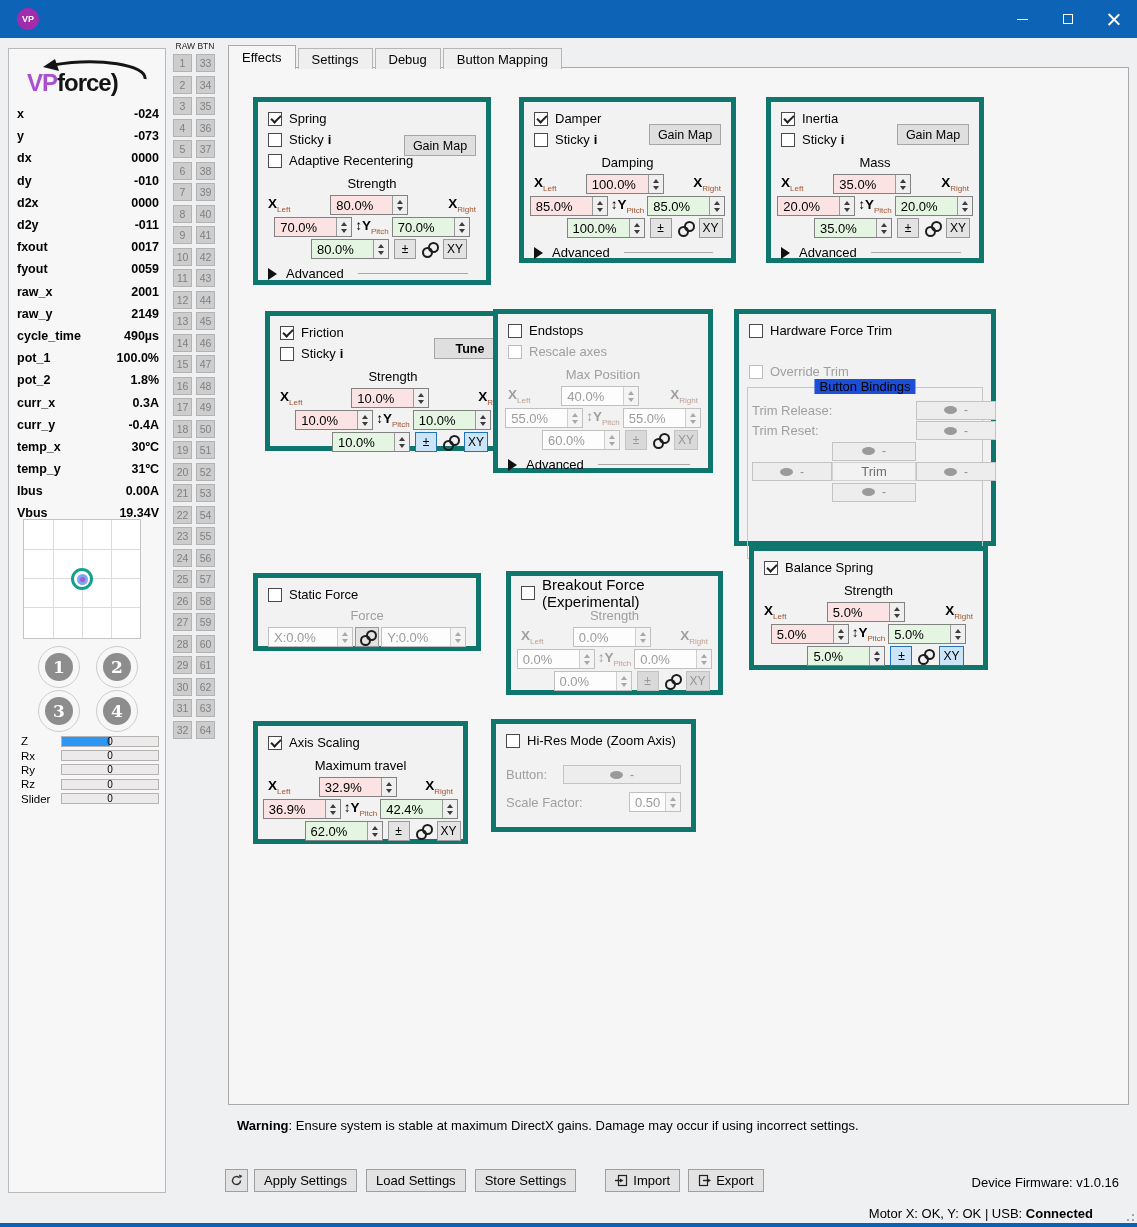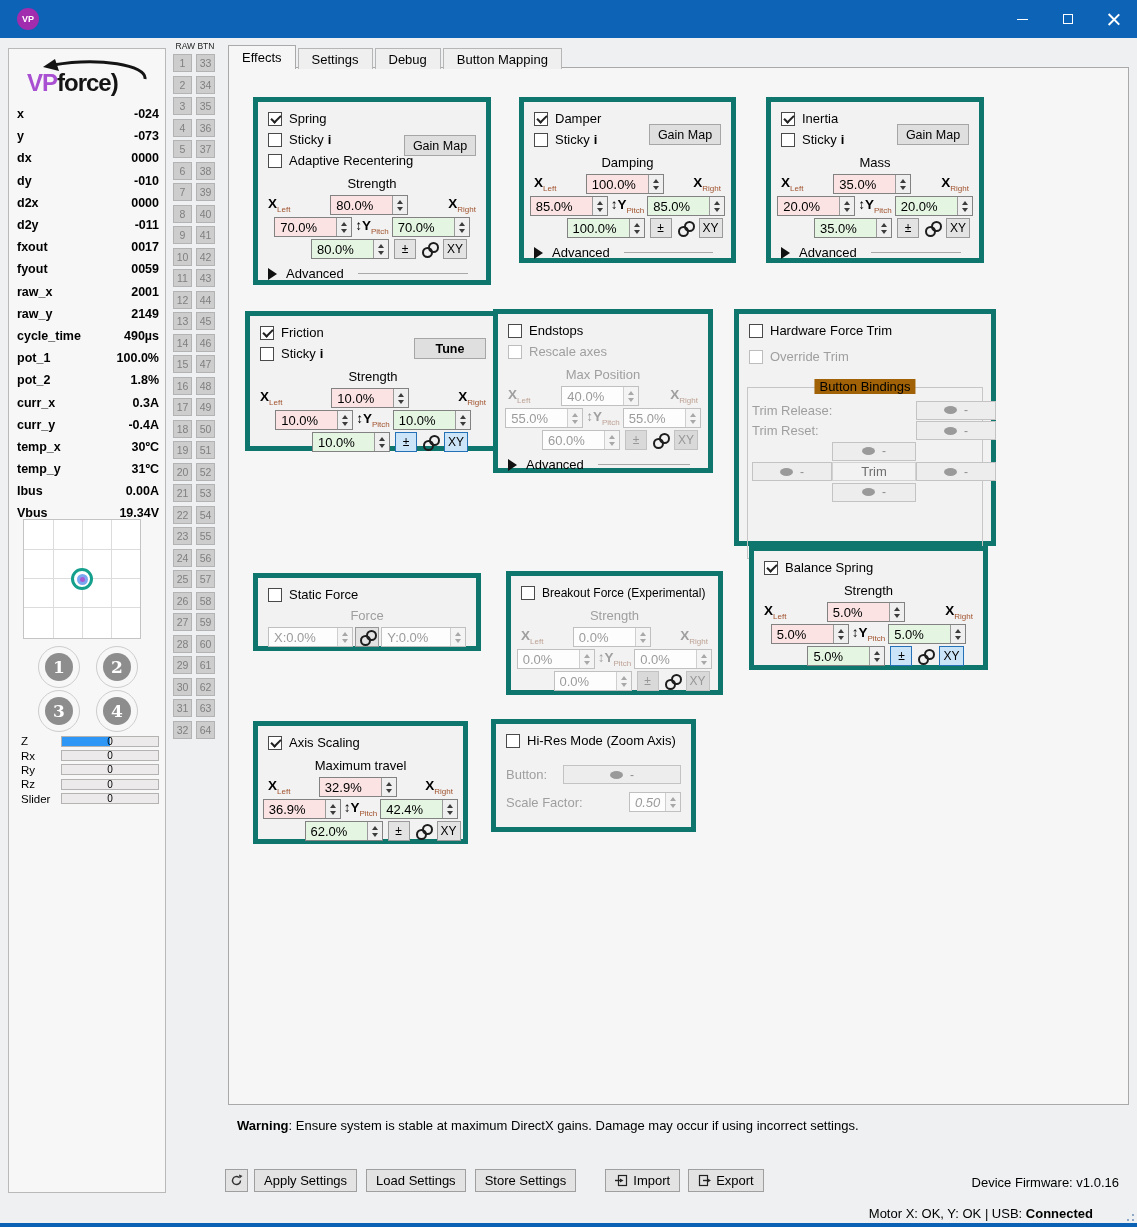--- a/index.html
+++ b/index.html
@@ -85,21 +85,21 @@
   .tg.on { background:#cce4f7; border-color:#2471b8; }
   .tg.disb { background:#d9d9d9; border-color:#c2c2c2; color:#979797; }
   .chain { position:relative; width:17px; height:17px; display:inline-block; margin-left:5px; }
   .chain::before,.chain::after { content:""; position:absolute; width:7px; height:7px; border:2.2px solid #1d1d1d; border-radius:50%; }
   .chain::before { left:1px; top:6px; } .chain::after { left:7px; top:1px; }
   .advanced { display:flex; align-items:center; margin-top:7px; }
   .tri-r { width:0; height:0; border-left:9px solid #111; border-top:6px solid transparent; border-bottom:6px solid transparent; margin-right:9px; }
   .advanced .hline { flex:1; height:1px; background:#a8a8a8; margin:0 8px 0 14px; }
   
   .bb { position:absolute; left:8px; right:8px; top:73px; height:172px; border:1px solid #c6c6c6; }
-  .bb-title { position:absolute; left:50%; top:-9px; transform:translateX(-50%); background:#a16207; padding:0 5px; white-space:nowrap; }
+  .bb-title { position:absolute; left:50%; top:-9px; transform:translateX(-50%); background:#1d4ed8; padding:0 5px; white-space:nowrap; }
   .bbgrid { position:absolute; left:4px; right:4px; top:12px; display:grid; grid-template-columns:80px 84px 80px; grid-auto-rows:20.5px; align-items:center; grid-row-gap:0; }
   .bindbtn { height:19px; background:#ededed; border:1px solid #c3c3c3; display:flex; align-items:center; justify-content:center; gap:7px; color:#8f8f8f; font-size:12px; }
   .joy { width:13px; height:8px; border-radius:50%; background:#9a9a9a; }
   .lab { color:#9f9f9f; }
   .trimcell { height:19px; border:1px solid #d2d2d2; display:flex; align-items:center; justify-content:center; color:#6f6f6f; }
   .slewrow { position:absolute; left:18px; right:14px; top:258px; display:flex; align-items:center; justify-content:space-between; }
   
   .warn { position:absolute; left:237px; top:1117px; width:780px; line-height:17px; font-size:13px; }
   .btnrow { position:absolute; left:225px; top:1169px; display:flex; align-items:center; }
   .fbtn { height:23px; background:#e3e3e3; border:1px solid #9f9f9f; font-size:13px; font-family:inherit; padding:0 9px; display:inline-flex; align-items:center; gap:5px; }
@@ -537,21 +537,21 @@
           <span class="tg">XY</span>
         </div>
       </div>
     <div class="advanced">
         <span class="tri-r"></span>
         <span>Advanced</span>
         <span class="hline"></span>
       </div>
   </div>
 
-  <div class="groupbox" style="left:16px;top:243px;width:256px;height:140px">
+  <div class="groupbox" style="left:36px;top:243px;width:256px;height:140px">
     <div class="cbrow">
         <span class="cb checked"></span>
         <span class="cblabel">Friction</span>
       </div>
     <div class="cbrow">
         <span class="cb"></span>
         <span class="cblabel">Sticky</span>
         <b class="info">i</b>
       </div>
     <button class="pbtn bold" style="right:10px;top:22px;width:72px">Tune</button>
@@ -657,21 +657,21 @@
         <span>Advanced</span>
         <span class="hline"></span>
       </div>
   </div>
 
   <div class="groupbox" style="left:505px;top:241px;width:262px;height:237px">
     <div class="cbrow">
         <span class="cb"></span>
         <span class="cblabel">Hardware Force Trim</span>
       </div>
-    <div class="cbrow" style="margin-top:5px">
+    <div class="cbrow" style="margin-top:20px">
         <span class="cb dis"></span>
         <span class="cblabel dis">Override Trim</span>
       </div>
     <div class="bb">
       <span class="bb-title">Button Bindings</span>
       <div class="bbgrid">
         <span class="lab" style="grid-column:1/3">Trim Release:</span>
         <div class="bindbtn">
             <span class="joy"></span>
             <span>-</span>
@@ -739,21 +739,21 @@
             <span class="tri up"></span>
             <span class="tri dn"></span>
           </span>
         </span>
     </div>
   </div>
 
   <div class="groupbox" style="left:277px;top:503px;width:217px;height:124px">
     <div class="cbrow">
         <span class="cb"></span>
-        <span class="cblabel" style="font-size:12px">Breakout Force (Experimental)</span>
+        <span class="cblabel" style="font-size:15px">Breakout Force (Experimental)</span>
       </div>
     <div class="gain">
         <div class="gtitle lab">Strength</div>
         <div class="grow edge">
           <span class="axl dis"><b>X</b><sub>Left</sub></span>
           <span class="spin disd">
             <span class="val">0.0%</span>
             <span class="arrows">
               <span class="tri up"></span>
               <span class="tri dn"></span>
@@ -900,21 +900,21 @@
       </div>
     <div class="grow" style="margin-top:14px;justify-content:space-between;width:100%">
       <span class="lab">Button:</span>
       <div class="bindbtn" style="width:118px">
           <span class="joy"></span>
           <span>-</span>
         </div>
     </div>
     <div class="grow" style="margin-top:8px;justify-content:space-between;width:100%">
       <span class="lab">Scale Factor:</span>
-      <span class="spin disd" style="width: 52px; font-style: italic;">
+      <span class="spin disd" style="width: 52px;">
           <span class="val">0.50</span>
           <span class="arrows">
             <span class="tri up"></span>
             <span class="tri dn"></span>
           </span>
         </span>
     </div>
   </div>
 
 </div>

